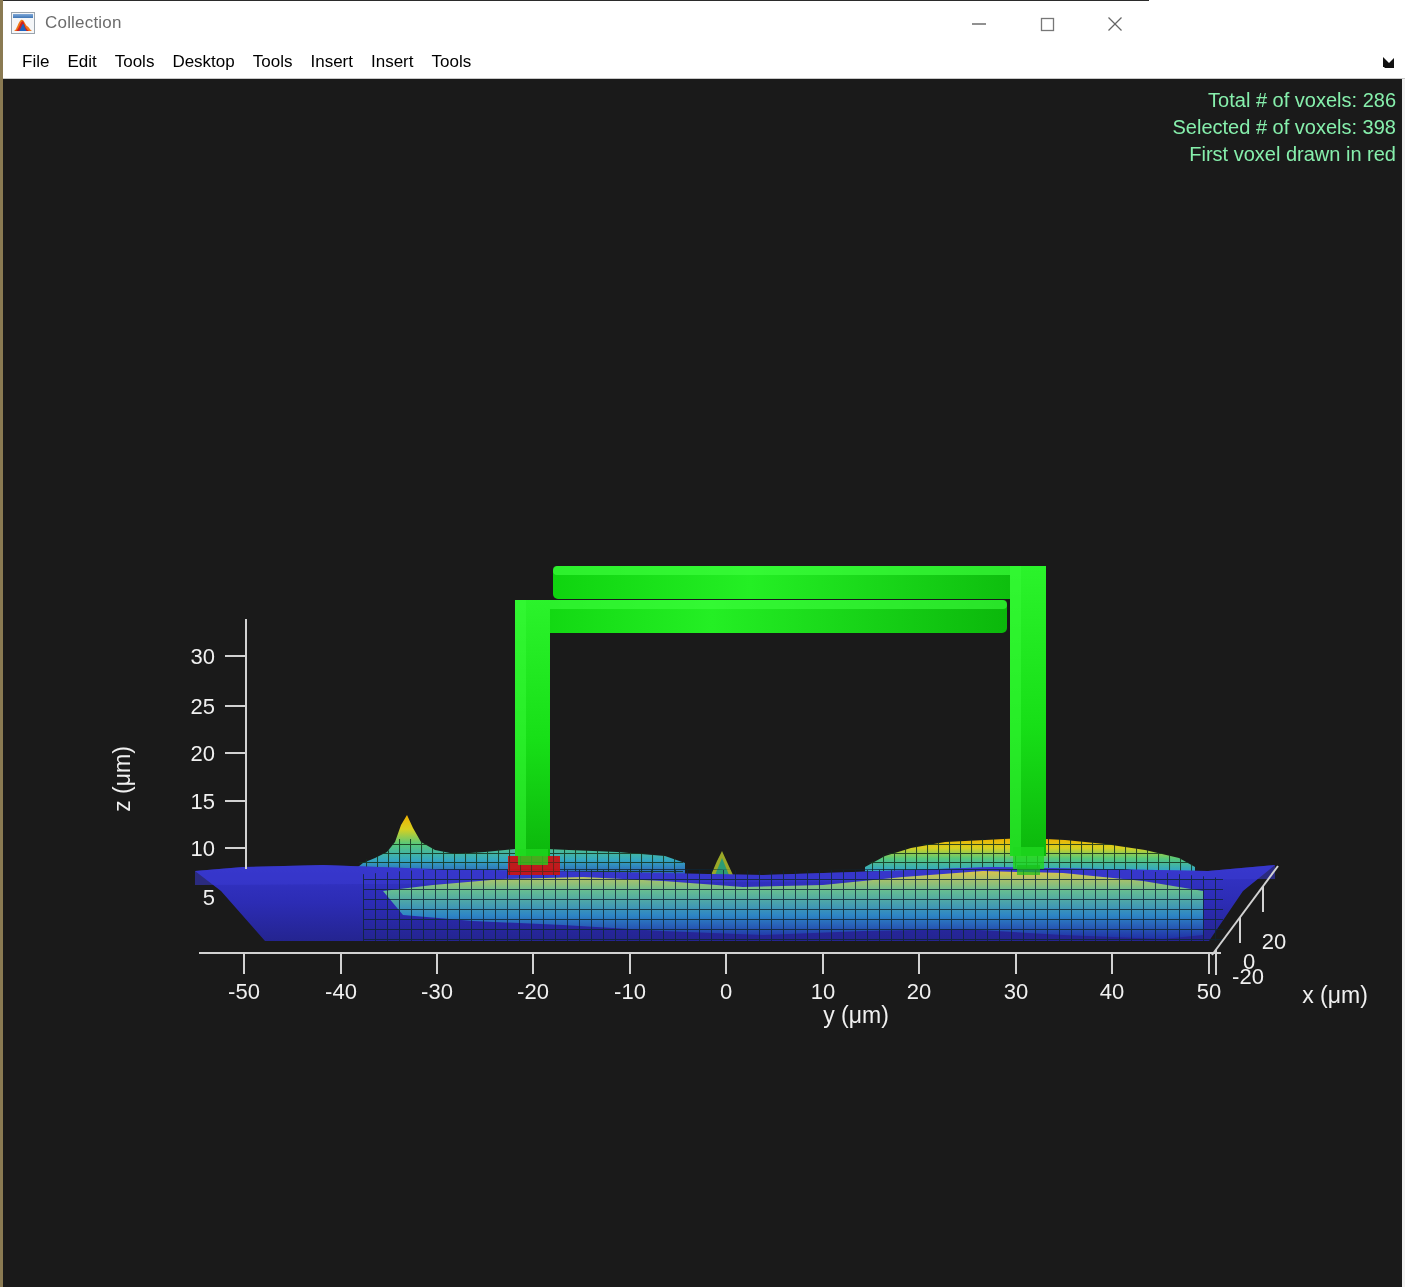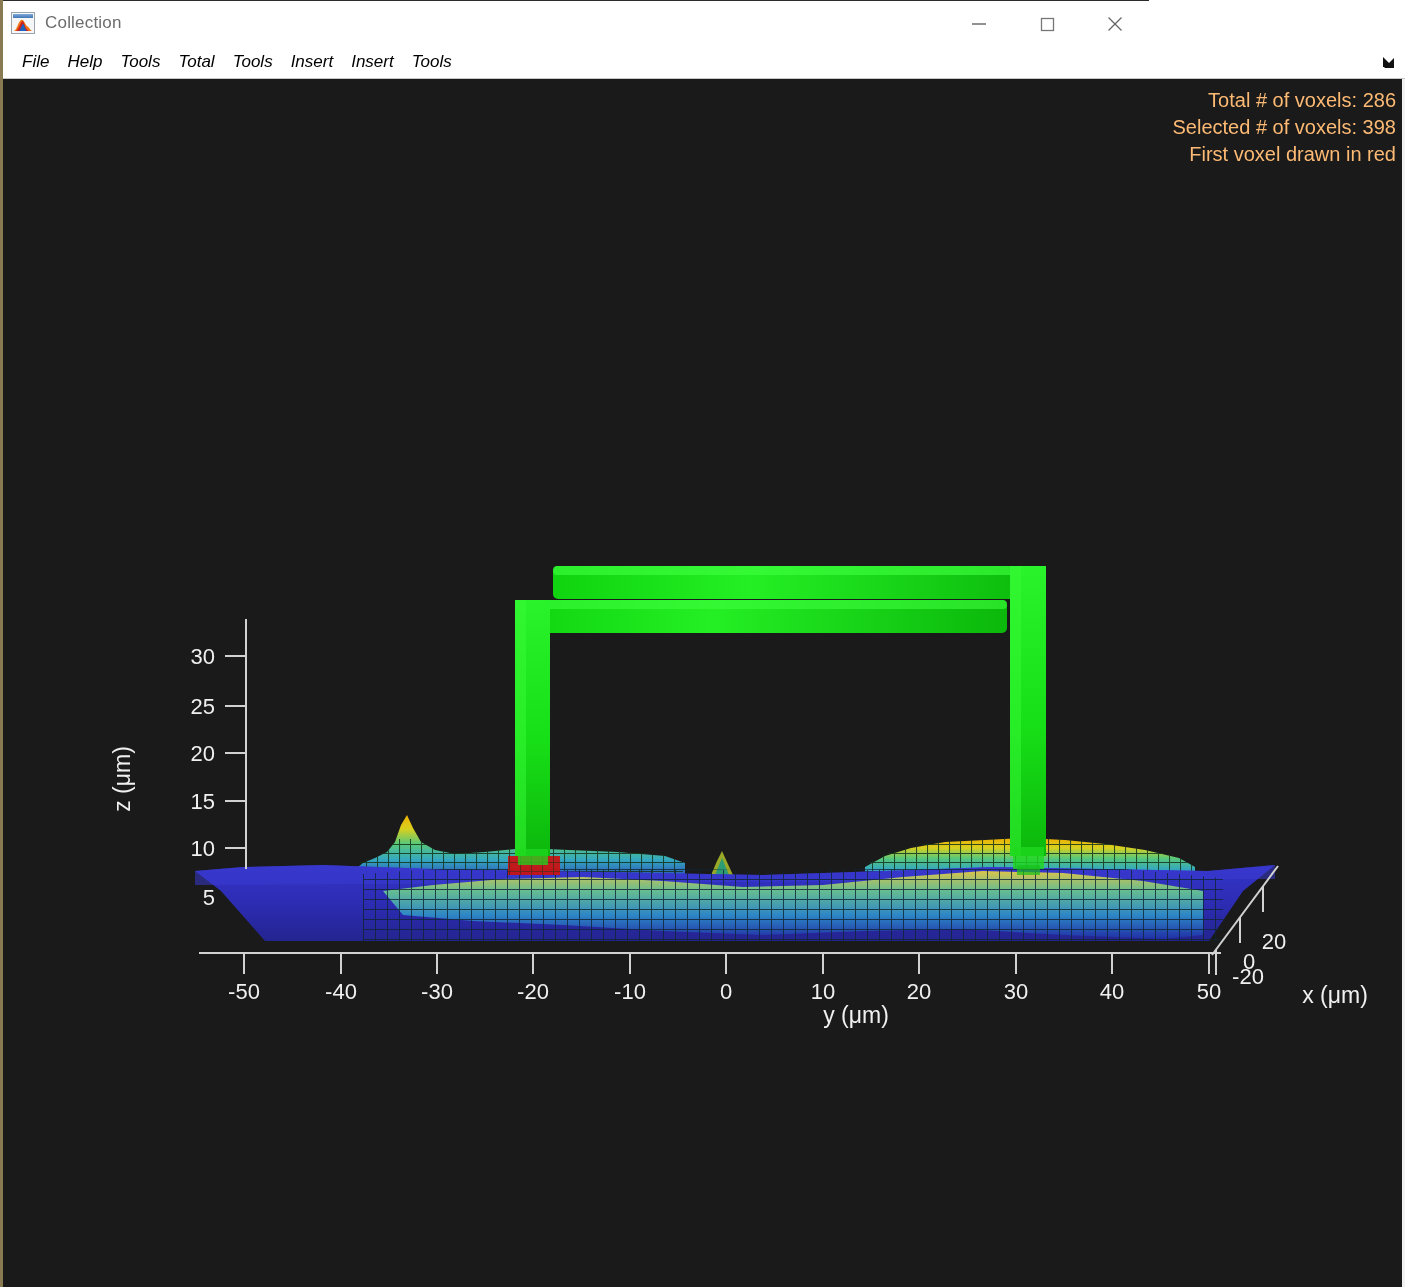--- a/index.html
+++ b/index.html
@@ -90,21 +90,20 @@
     background: #ffffff;
     border-bottom: 1px solid #c8c8c8;
     box-sizing: border-box;
   }
   .menu-items {
     position: absolute;
     left: 10px; top: 0;
     height: 34px;
     display: flex;
     align-items: center;
-    font-style: italic;
   }
   .menu-item {
     font-size: 17px;
     color: #000000;
     padding: 3px 9px;
     white-space: nowrap;
     line-height: 20px;
   }
   .toolbar-expander {
     position: absolute;
@@ -130,21 +129,21 @@
     width: 3px; height: 100%;
     background: #f2f2f2;
   }
 
   
   .info-overlay {
     position: absolute;
     right: 9px;
     top: 8px;
     text-align: right;
-    color: #fdba74;
+    color: #86efac;
     font-size: 20px;
     line-height: 27px;
     white-space: nowrap;
   }
 
   
   .axes-svg {
     position: absolute;
     left: 0; top: 0;
     width: 1402px;
@@ -201,23 +200,23 @@
           <line x1="6.5" y1="6.5" x2="19.5" y2="19.5" stroke="#666" stroke-width="1.3"></line>
           <line x1="19.5" y1="6.5" x2="6.5" y2="19.5" stroke="#666" stroke-width="1.3"></line>
         </svg>
       </div>
     </div>
   </div>
 
   <div class="menubar">
     <div class="menu-items">
       <div class="menu-item">File</div>
-      <div class="menu-item">Help</div>
+      <div class="menu-item">Edit</div>
       <div class="menu-item">Tools</div>
-      <div class="menu-item">Total</div>
+      <div class="menu-item">Desktop</div>
       <div class="menu-item">Tools</div>
       <div class="menu-item">Insert</div>
       <div class="menu-item">Insert</div>
       <div class="menu-item">Tools</div>
     </div>
     <div class="toolbar-expander">
       <svg width="18" height="18" viewBox="0 0 18 18">
         <path d="M3,3 L13,3 L13,13 L3,3 Z" fill="#111" transform="rotate(180 8 8)"></path>
         <path d="M14,4 L14,14 L4,14 Z" fill="#111"></path>
       </svg>

